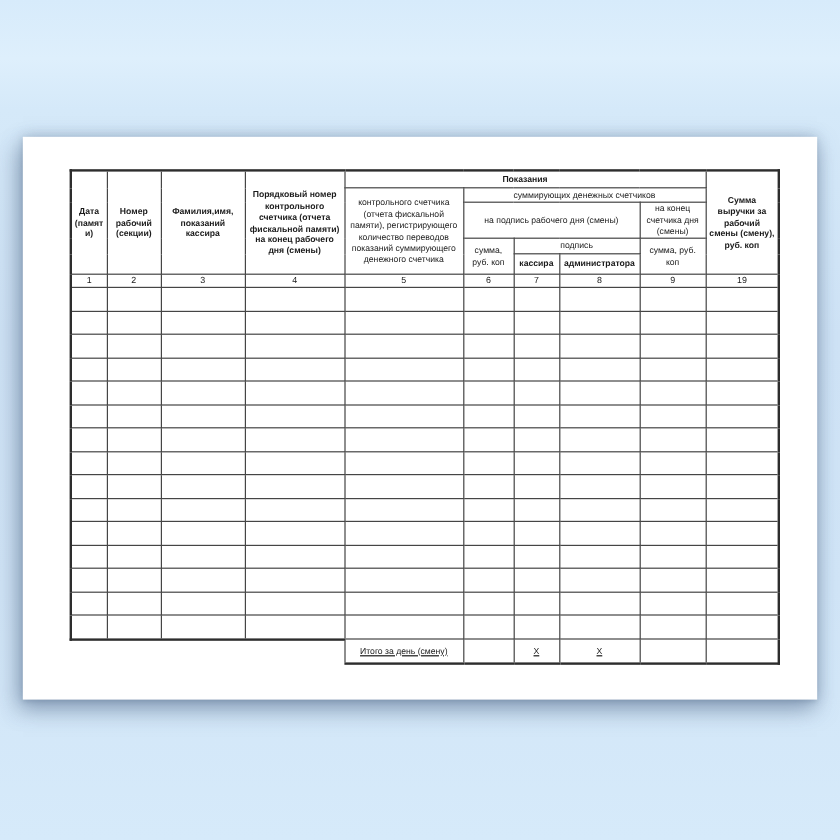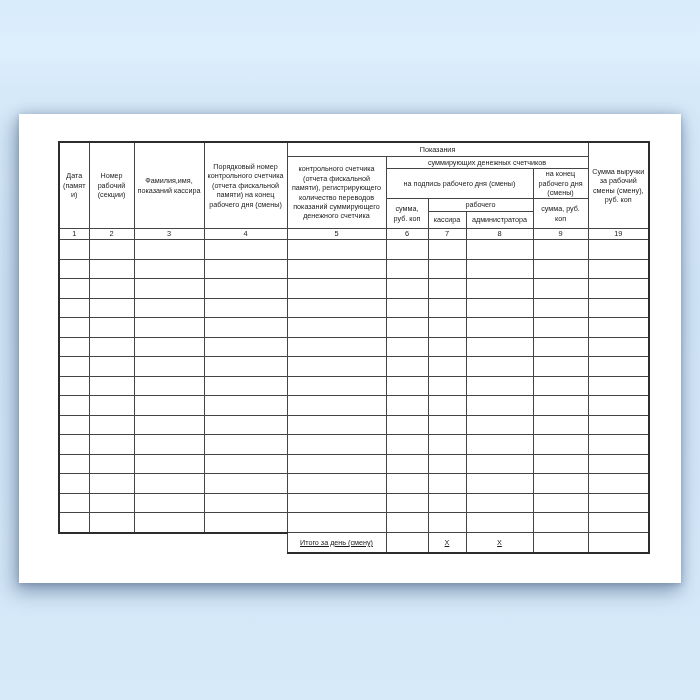--- a/index.html
+++ b/index.html
@@ -20,25 +20,25 @@
     position:absolute;left:39px;top:27px;width:590px;
     border-collapse:collapse;table-layout:fixed;
     font-size:7.2px;line-height:1.32;color:#1a1a1a;
   }
   table.form td{
     border:1px solid #454545;
     text-align:center;vertical-align:middle;
     padding:0 2px;overflow:hidden;
     word-wrap:break-word;
   }
-  tr.hr-a td{height:13px;}
+  tr.hr-a td{height:13px;font-weight:bold;}
   tr.hr-b td{height:11px;}
   tr.hr-c td{height:29px;}
   tr.hr-d td{height:12px;}
-  tr.hr-e td{height:16px;}
+  tr.hr-e td{height:16px;font-weight:bold;}
   tr.nums td{height:10px;font-size:7.4px;padding:0;}
   tr.body-row td{height:18.5px;}
   tr.footer-row td{height:19px;text-decoration:underline;}
   td.wrap6{line-height:1.3;padding:0 1px;}
   .ob-t{border-top:2px solid #2d2d2d !important;}
   .ob-l{border-left:2px solid #2d2d2d !important;}
   .ob-r{border-right:2px solid #2d2d2d !important;}
   .ob-b{border-bottom:2px solid #2d2d2d !important;}
   td.no-border{border:none !important;}
 </style>
@@ -68,25 +68,25 @@
         <td rowspan="5" class="ob-t wrap6">Порядковый номер контрольного счетчика (отчета фискальной памяти) на конец рабочего дня (смены)</td>
         <td colspan="5" class="ob-t">Показания</td>
         <td rowspan="5" class="ob-t ob-r">Сумма выручки за рабочий смены (смену), руб. коп</td>
       </tr>
       <tr class="hr-b">
         <td rowspan="4" class="wrap6">контрольного счетчика (отчета фискальной памяти), регистрирующего количество переводов показаний суммирующего денежного счетчика</td>
         <td colspan="4">суммирующих денежных счетчиков</td>
       </tr>
       <tr class="hr-c">
         <td colspan="3">на подпись рабочего дня (смены)</td>
-        <td>на конец рабочего дня (смены)</td>
+        <td>на конец счетчика дня (смены)</td>
       </tr>
       <tr class="hr-d">
         <td rowspan="2">сумма, руб. коп</td>
-        <td colspan="2">рабочего</td>
+        <td colspan="2">подпись</td>
         <td rowspan="2">сумма, руб. коп</td>
       </tr>
       <tr class="hr-e">
         <td>кассира</td>
         <td>администратора</td>
       </tr>
       <tr class="nums">
         <td class="ob-l">1</td>
         <td>2</td>
         <td>3</td>

